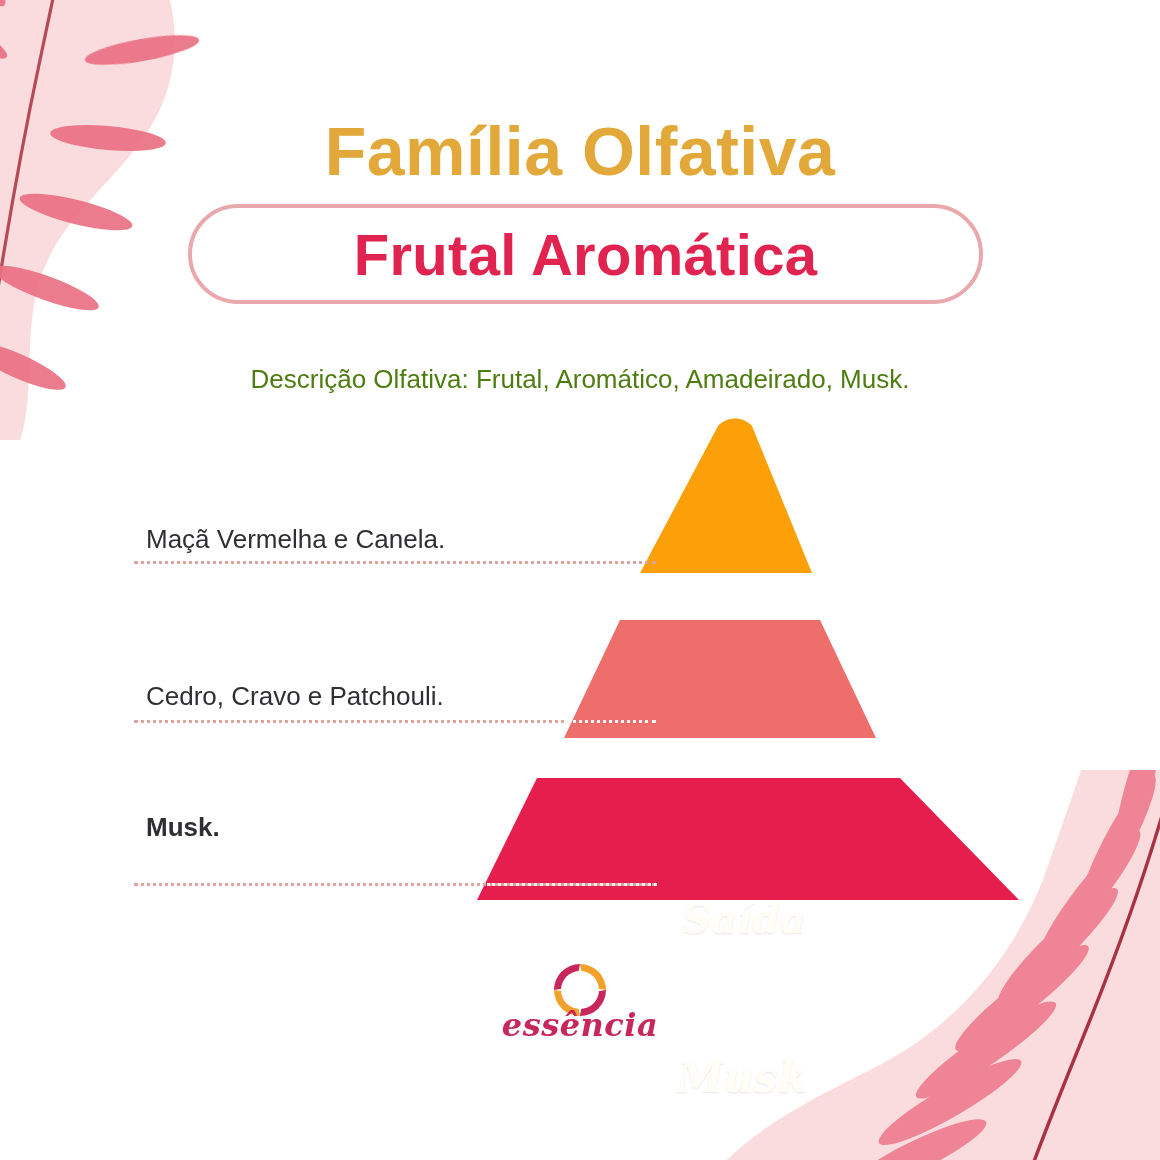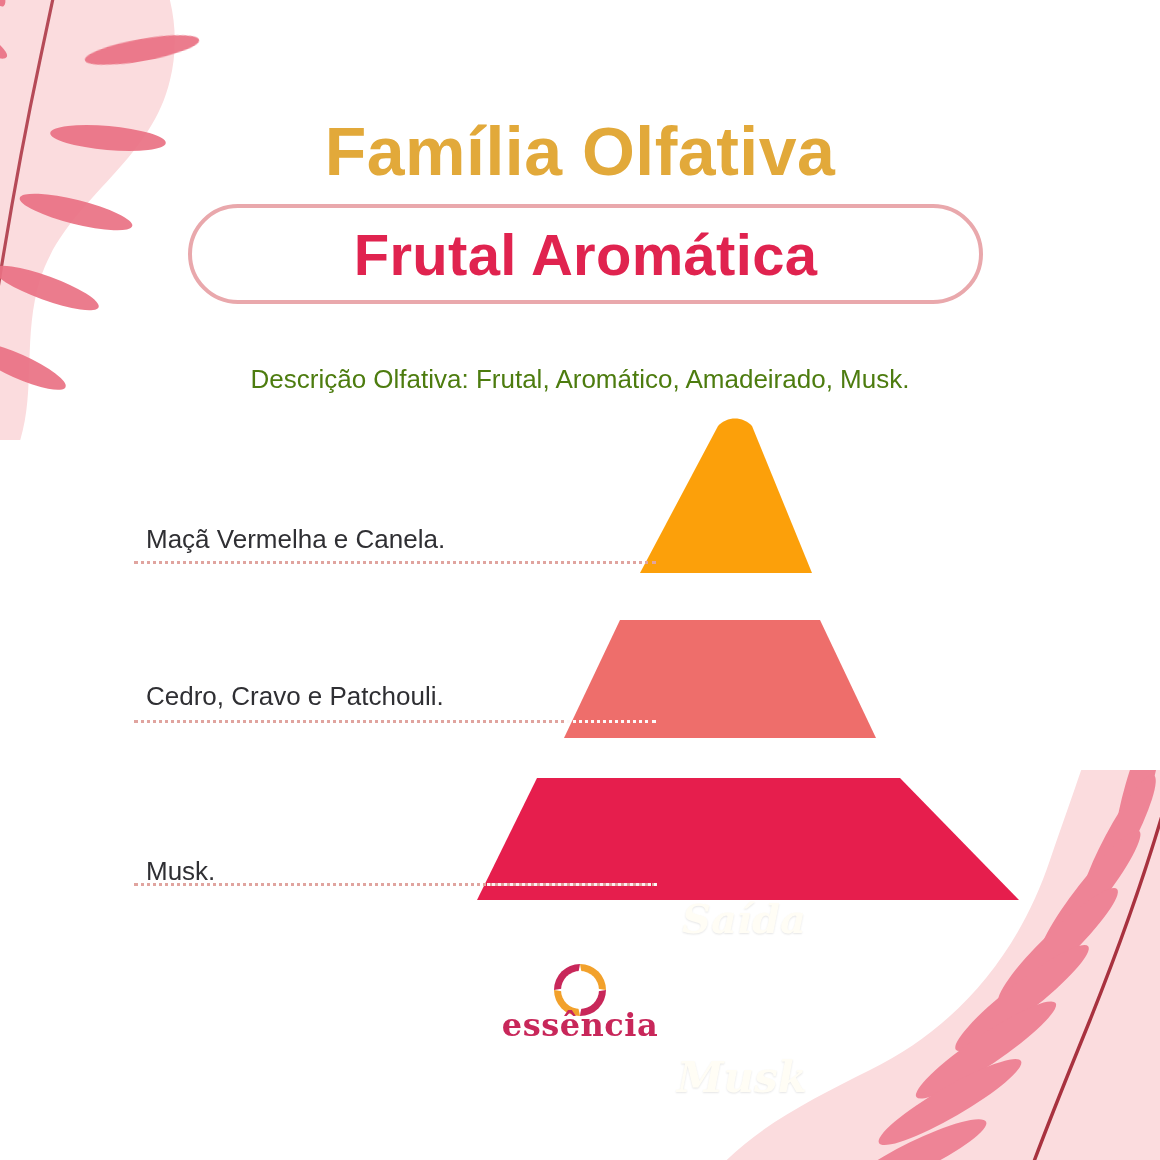--- a/index.html
+++ b/index.html
@@ -99,21 +99,21 @@
 
   .note {
     position: absolute;
     left: 146px;
     font-size: 26px;
     color: #2f2f33;
     white-space: nowrap;
   }
   .note.n-0 { top: 524px; }
   .note.n-1 { top: 681px; }
-  .note.n-2 { top: 856px; }
+  .note.n-2 { top: 812px; font-weight: bold; }
 
   .dotline {
     position: absolute;
     left: 134px;
     height: 0;
     border-top: 3px dotted #e0a49f;
   }
   .dotline.d-0 { top: 561px; width: 522px; }
   .dotline.d-1 { top: 720px; width: 522px; }
   .dotline.d-2 { top: 883px; width: 522px; }
@@ -145,20 +145,21 @@
     font-family: "DejaVu Sans", sans-serif;
     font-size: 58px;
     font-weight: bold;
     color: #eb9b2d;
     line-height: 0.92;
     letter-spacing: -1px;
     margin-top: -6px;
   }
   .logo-sub {
     font-family: "DejaVu Serif", serif;
+    font-style: italic;
     font-size: 32px;
     font-weight: bold;
     color: #c8275a;
     margin-top: -12px;
     letter-spacing: 0.5px;
   }
 </style>
 </head>
 <body>
 

